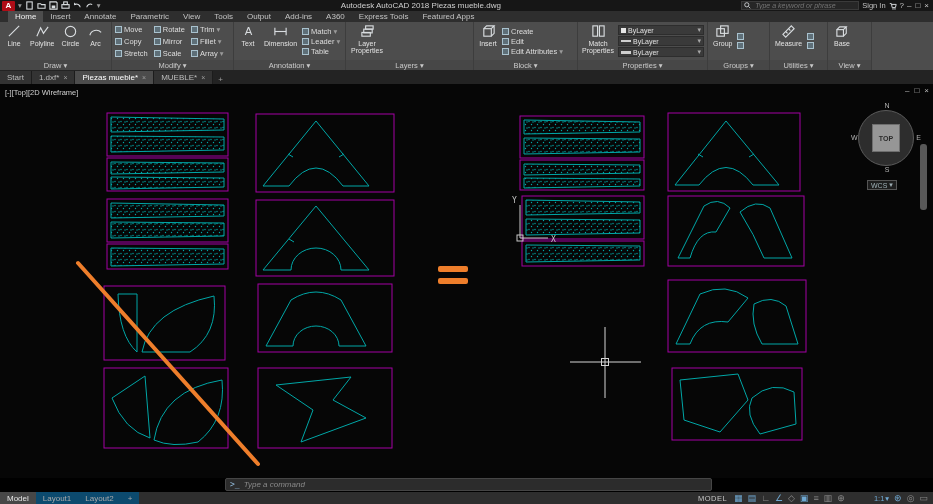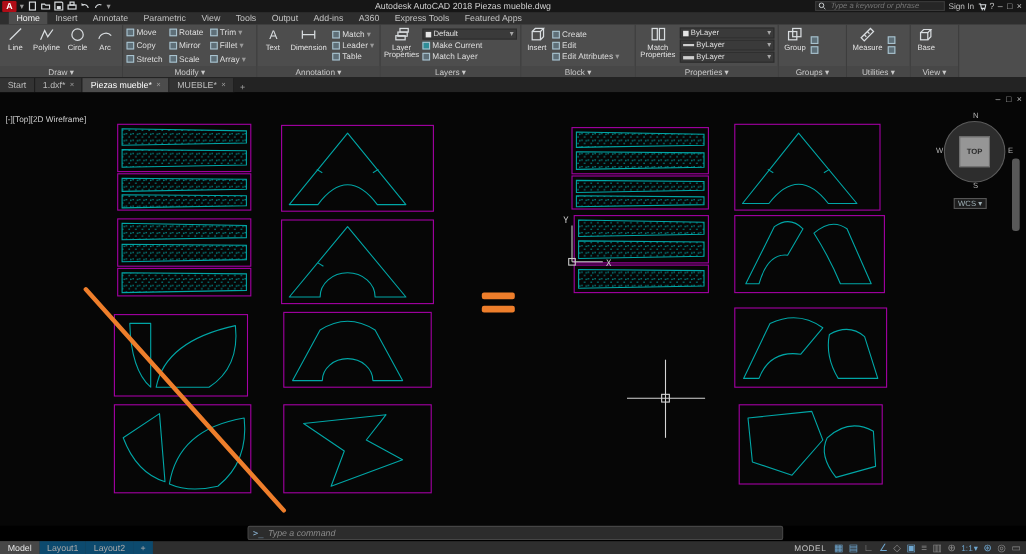--- a/index.html
+++ b/index.html
@@ -58,21 +58,21 @@
   .doctabs{position:absolute;left:0;top:70px;width:933px;height:14px;background:#232323;
     display:flex;align-items:flex-end;color:#bdbdbd;font-size:8px;}
   .dtab{height:13px;display:flex;align-items:center;gap:4px;padding:0 7px;background:#333;
     border-right:1px solid #1c1c1c;}
   .dtab.active{background:#4c4c4c;color:#fff;}
   .dtab .x{color:#9f9f9f;font-size:7px;}
   .dplus{padding:0 5px;color:#9f9f9f;}
 
   
   .canvas{position:absolute;left:0;top:84px;width:933px;height:394px;background:#060606;overflow:hidden;}
-  .vplabel{position:absolute;left:5px;top:20px;color:#cfcfcf;font-size:7.5px;}
+  .vplabel{position:absolute;left:5px;top:4px;color:#cfcfcf;font-size:7.5px;}
   .vpwin{position:absolute;right:4px;top:2px;color:#bdbdbd;font-size:8px;display:flex;gap:5px;}
   .scroll-thumb{position:absolute;right:6px;top:60px;width:7px;height:66px;background:#585858;border-radius:3px;}
 
   .viewcube{position:absolute;right:14px;top:18px;width:64px;height:96px;color:#b3b3b3;font-size:7px;}
   .vc-ring{position:absolute;left:3px;top:8px;width:56px;height:56px;border-radius:50%;
     background:#2d2d2d;border:1px solid #5a5a5a;}
   .vc-face{position:absolute;left:17px;top:22px;width:28px;height:28px;background:#969696;
     border:1px solid #6e6e6e;color:#2b2b2b;display:flex;align-items:center;justify-content:center;
     font-size:7px;font-weight:bold;}
   .vc-n{position:absolute;left:0;top:0;width:64px;text-align:center;}
@@ -104,21 +104,21 @@
 
   
   .statusbar{position:absolute;left:0;top:492px;width:933px;height:12px;background:#2e2e2e;
     display:flex;align-items:center;font-size:8px;color:#a9a9a9;}
   .ltab{padding:0 7px;height:12px;display:flex;align-items:center;background:#0c4a6e;}
   .ltab.active{background:#474747;color:#e4e4e4;}
   .status-right{margin-left:auto;display:flex;align-items:center;gap:5px;padding-right:5px;}
   .model-label{color:#c4c4c4;font-size:7.5px;letter-spacing:.5px;margin-right:2px;}
   .sic{font-size:9px;line-height:1;color:#8a8a8a;}
   .sic.on{color:var(--accent,#6fa8d2);}
-  .scale{color:var(--accent,#6fa8d2);display:flex;gap:1px;align-items:center;font-size:7.5px;}
+  .scale{color:var(--accent,#6fa8d2);display:flex;gap:1px;align-items:center;font-size:7.5px;margin-left:24px;}
 
   .ic{stroke:#d9dde0;stroke-width:1.2;fill:none;}
   .icf{fill:#d9dde0;}
 </style>
 </head>
 <body>
 
 <div class="titlebar">
   <div class="appbtn">
       <span>A</span>
@@ -317,35 +317,20 @@
 
   <div class="panel" style="width:128px">
     <div class="panel-content">
       <div class="bigbtn" style="width:36px">
         <svg width="15" height="15" viewBox="0 0 16 16">
             <rect class="ic" x="2" y="9" width="9" height="4"></rect>
             <rect class="ic" x="4" y="5.5" width="9" height="4" fill="#2e8d97"></rect>
             <rect class="ic" x="6" y="2" width="8" height="3.5"></rect>
           </svg>
         <span>Layer Properties</span>
-      </div>
-      <div class="scol">
-        <div class="dd">
-          <span class="swatch"></span>
-          <span>Default</span>
-          <span class="caret">▾</span>
-        </div>
-        <div class="srow">
-            <span class="mi teal"></span>
-            <span>Make Current</span>
-          </div>
-        <div class="srow">
-            <span class="mi"></span>
-            <span>Match Layer</span>
-          </div>
       </div>
     </div>
     <div class="panel-caption">
       <span>Layers</span>
         <span>▾</span>
     </div>
   </div>
 
   <div class="panel" style="width:104px">
     <div class="panel-content">

